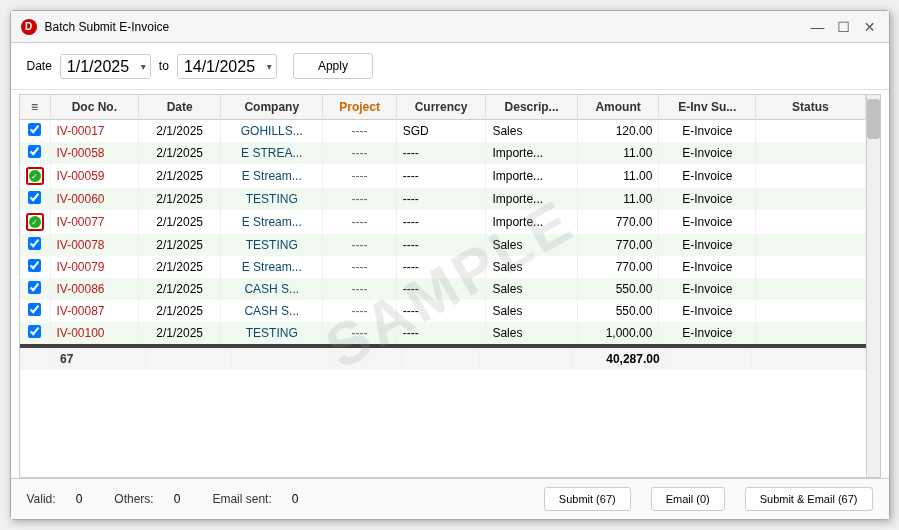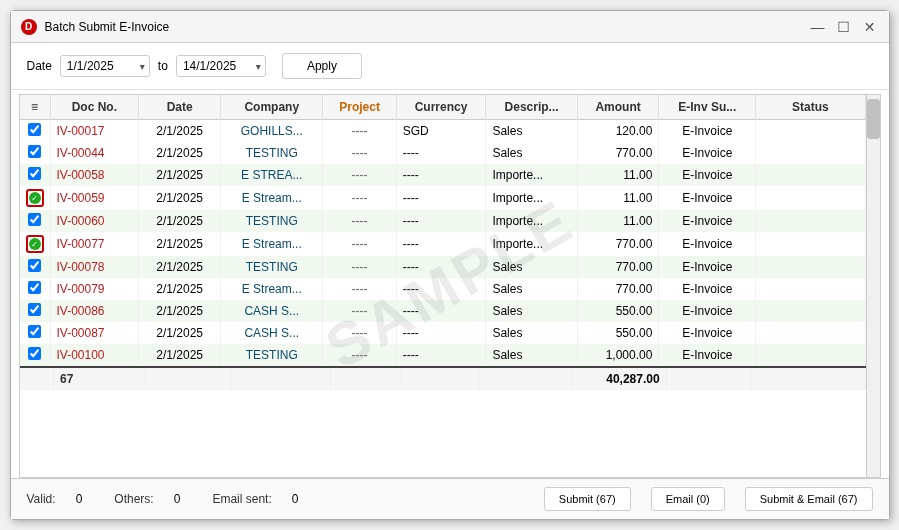--- a/index.html
+++ b/index.html
@@ -76,21 +76,21 @@
       flex-shrink: 0;
     }
     .toolbar-label {
       font-size: 12px;
       font-weight: normal;
     }
     .date-dropdown {
       border: 1px solid #ccc;
       border-radius: 3px;
       padding: 3px 20px 3px 6px;
-      font-size: 12px;
+      font-size: 16px;
       background: white;
       appearance: none;
       -webkit-appearance: none;
       cursor: pointer;
       position: relative;
       min-width: 90px;
     }
     .date-wrap {
       position: relative;
       display: inline-flex;
@@ -154,21 +154,21 @@
     .col-amount { text-align: right; min-width: 55px; }
     .col-einvsu { text-align: center; min-width: 60px; }
     .col-status { text-align: center; min-width: 80px; color: #006600; }
     input[type="checkbox"] {
       width: 13px;
       height: 13px;
       cursor: pointer;
     }
     .total-row {
       background: #f5f5f5;
-      border-top: 2px solid #404040;
+      border-top: 4px solid #404040;
     }
     .total-row td {
       padding: 4px 6px;
       font-weight: 600;
     }
     .footer {
       padding: 8px 16px;
       border-top: 1px solid #ccc;
       display: flex;
       align-items: center;
@@ -309,32 +309,20 @@
                   <td class="col-docno">IV-00017</td>
                   <td class="col-date">2/1/2025</td>
                   <td class="col-company">GOHILLS...</td>
                   <td class="col-project">----</td>
                   <td class="col-currency">SGD</td>
                   <td class="col-desc">Sales</td>
                   <td class="col-amount">120.00</td>
                   <td class="col-einvsu">E-Invoice</td>
                   <td class="col-status"></td>
                 </tr>
-                <tr class="row-even">
-                  <td class="check-col"><input type="checkbox" checked="" style=""></td>
-                  <td class="col-docno">IV-00044</td>
-                  <td class="col-date">2/1/2025</td>
-                  <td class="col-company">TESTING</td>
-                  <td class="col-project">----</td>
-                  <td class="col-currency">----</td>
-                  <td class="col-desc">Sales</td>
-                  <td class="col-amount">770.00</td>
-                  <td class="col-einvsu">E-Invoice</td>
-                  <td class="col-status"></td>
-                </tr>
                 <tr class="row-odd">
                   <td class="check-col"><input type="checkbox" checked="" style=""></td>
                   <td class="col-docno">IV-00058</td>
                   <td class="col-date">2/1/2025</td>
                   <td class="col-company">E STREA...</td>
                   <td class="col-project">----</td>
                   <td class="col-currency">----</td>
                   <td class="col-desc">Importe...</td>
                   <td class="col-amount">11.00</td>
                   <td class="col-einvsu">E-Invoice</td>

